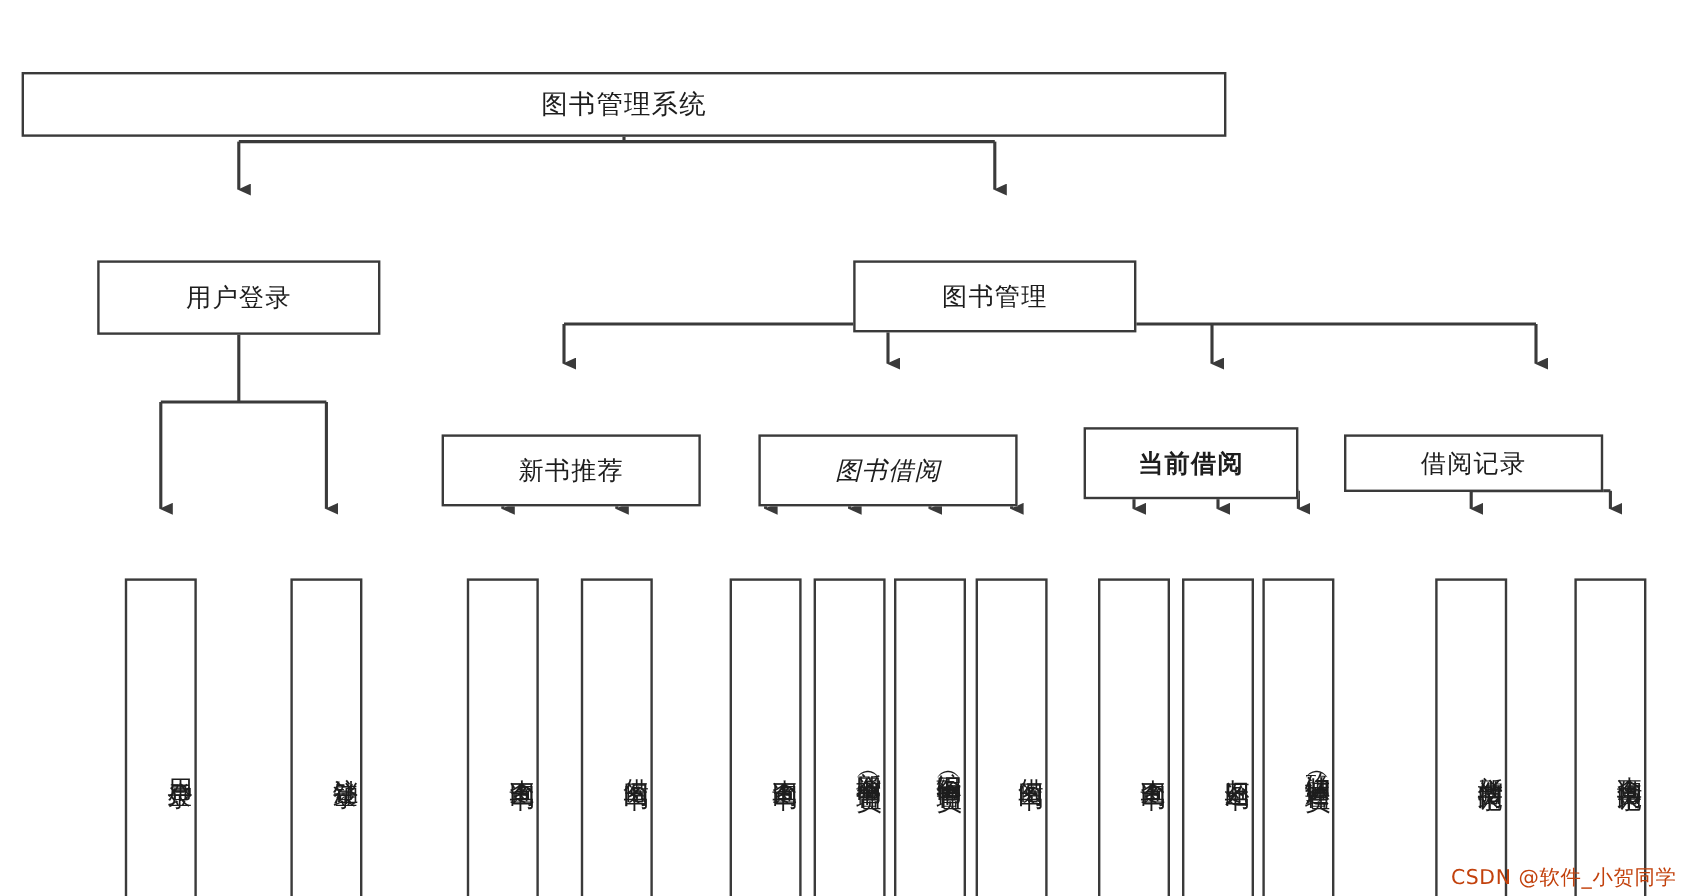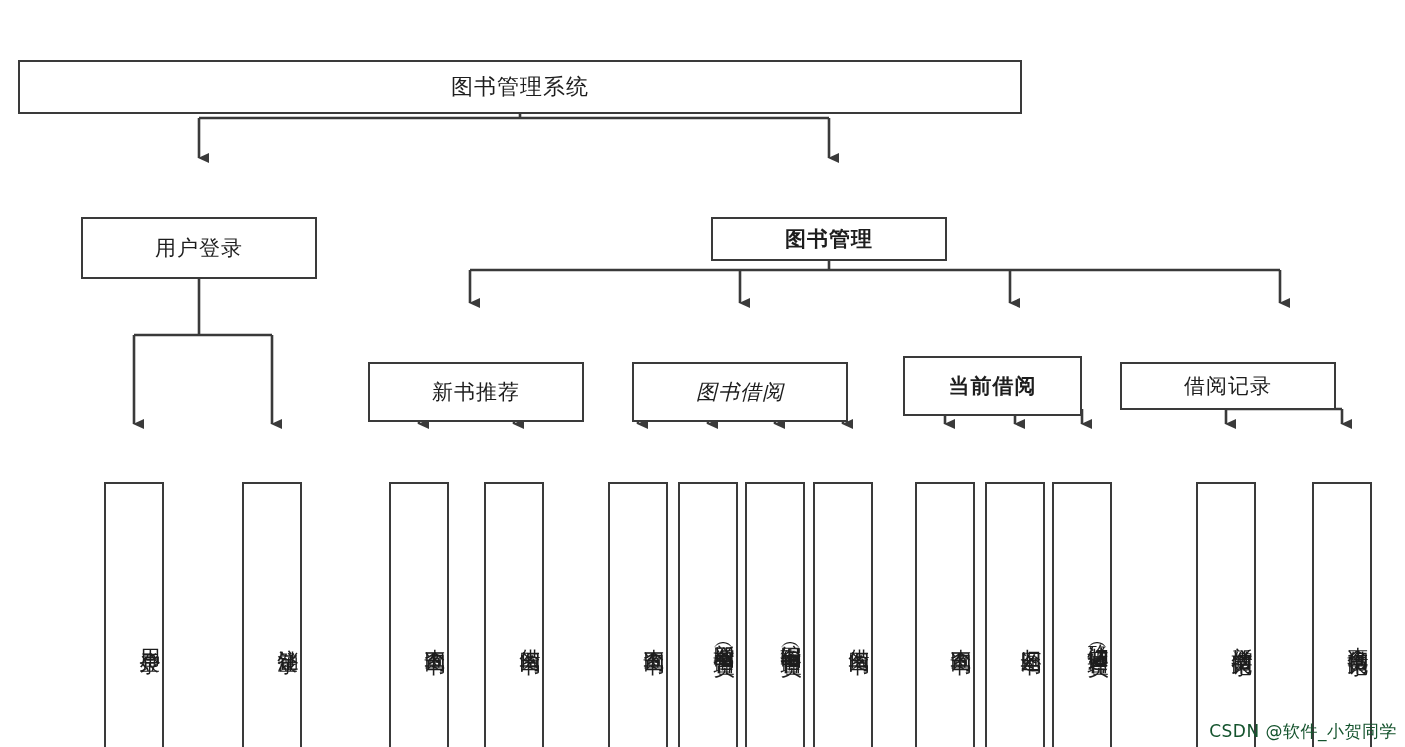--- a/index.html
+++ b/index.html
@@ -9,21 +9,21 @@
   svg.wires{position:absolute;left:0;top:0;width:1405px;height:747px;}
   .node{position:absolute;box-sizing:border-box;background:#ffffff;
         border:2px solid #3a3a3a;display:flex;align-items:center;
         justify-content:center;color:#1d1d1d;margin-top:47px;}
   .node.h{font-size:21px;letter-spacing:1px;}
   .node.v{writing-mode:vertical-rl;text-orientation:upright;
           font-size:21px;line-height:1.15;letter-spacing:2px;
           padding-top:10px;align-items:flex-start;justify-content:center;}
   .node.root{font-size:22px;}
   .watermark{position:absolute;right:8px;bottom:4px;font-size:17px;
-             color:#14532d;white-space:nowrap;letter-spacing:0.5px;}
+             color:#c2410c;white-space:nowrap;letter-spacing:0.5px;}
 </style>
 </head>
 <body>
 
 <div id="stage">
 
   <svg class="wires" viewBox="0 0 1405 747">
     <defs>
       <marker id="arw" markerWidth="10" markerHeight="11" refX="5" refY="10" orient="auto" markerUnits="userSpaceOnUse">
         <path d="M0,0 L10,0 L5,11 Z" fill="#3a3a3a"></path>
@@ -69,21 +69,21 @@
       <path d="M1280,375 L1280,409"></path>
       <path d="M1226,409 L1342,409"></path>
       <path d="M1226,409 L1226,424" marker-end="url(#arw)"></path>
       <path d="M1342,409 L1342,424" marker-end="url(#arw)"></path>
     </g>
   </svg>
 
   <div class="node h root" style="left:18px;top:13px;width:1004px;height:54px;">图书管理系统</div>
 
   <div class="node h" style="left:81px;top:170px;width:236px;height:62px;">用户登录</div>
-  <div class="node h" style="left:711px;top:170px;width:236px;height:44px;font-weight:bold;">图书管理</div>
+  <div class="node h" style="left:711px;top:170px;width:236px;height:60px;">图书管理</div>
 
   <div class="node h" style="left:368px;top:315px;width:216px;height:60px;">新书推荐</div>
   <div class="node h" style="left:632px;top:315px;width:216px;height:60px;font-style:italic;">图书借阅</div>
   <div class="node h" style="left:903px;top:309px;width:179px;height:60px;font-weight:bold;">当前借阅</div>
   <div class="node h" style="left:1120px;top:315px;width:216px;height:48px;">借阅记录</div>
 
   <div class="node v" style="left:104px;top:435px;width:60px;height:298px;">用户登录</div>
   <div class="node v" style="left:242px;top:435px;width:60px;height:298px;">注销登录</div>
 
   <div class="node v" style="left:389px;top:435px;width:60px;height:298px;">查询图书</div>

